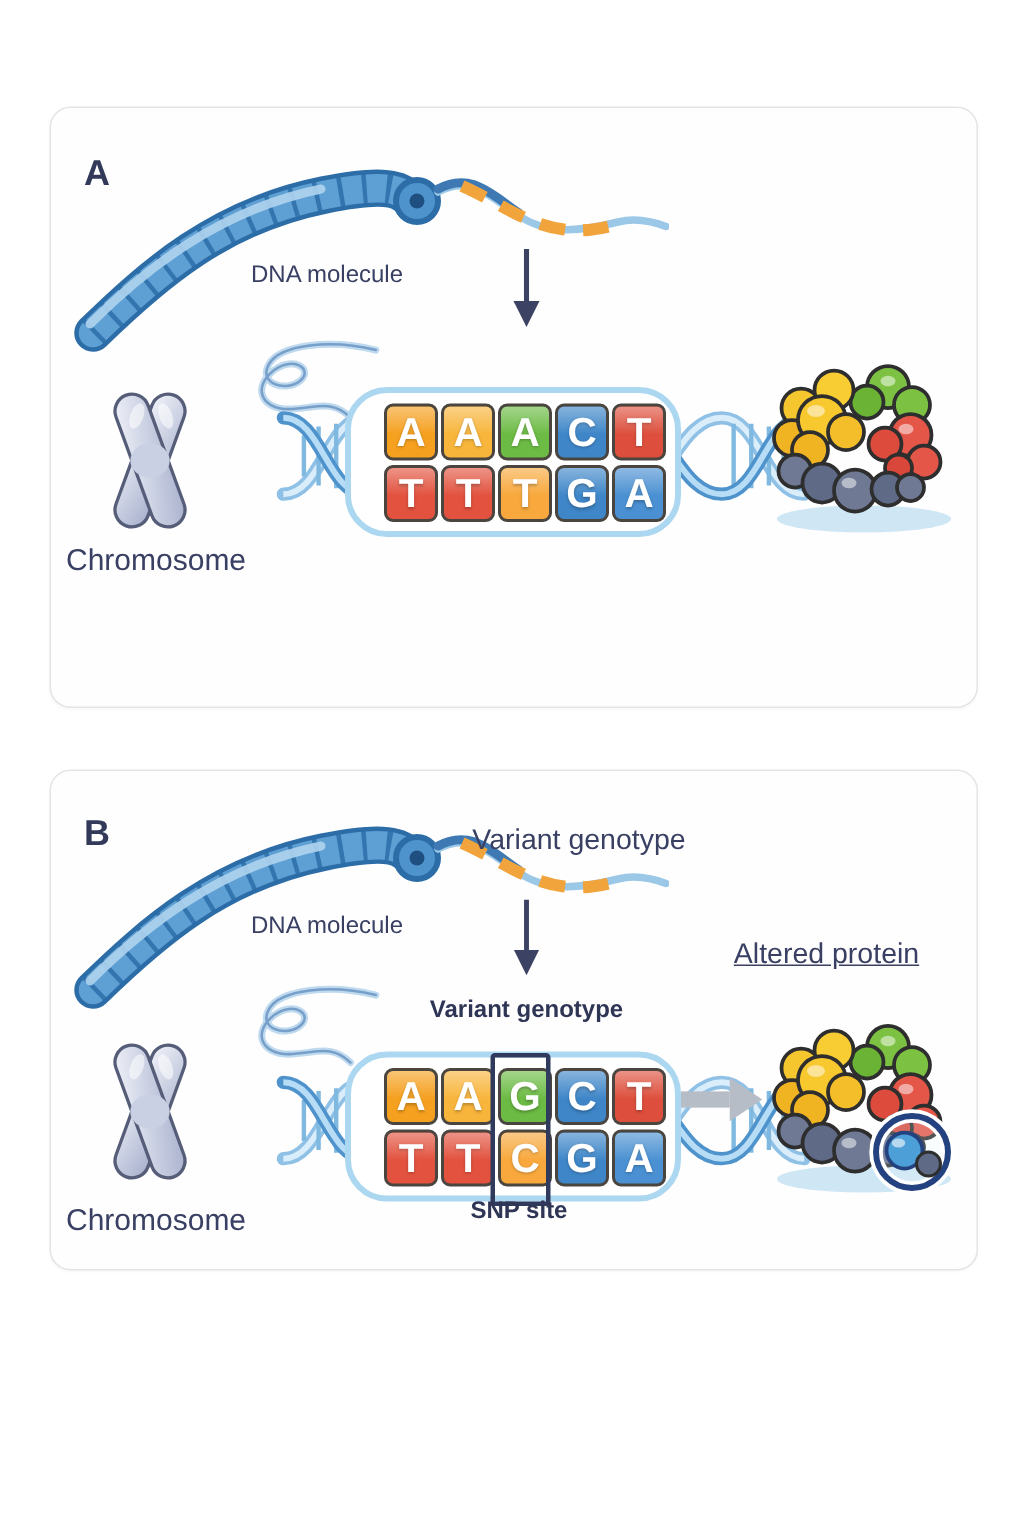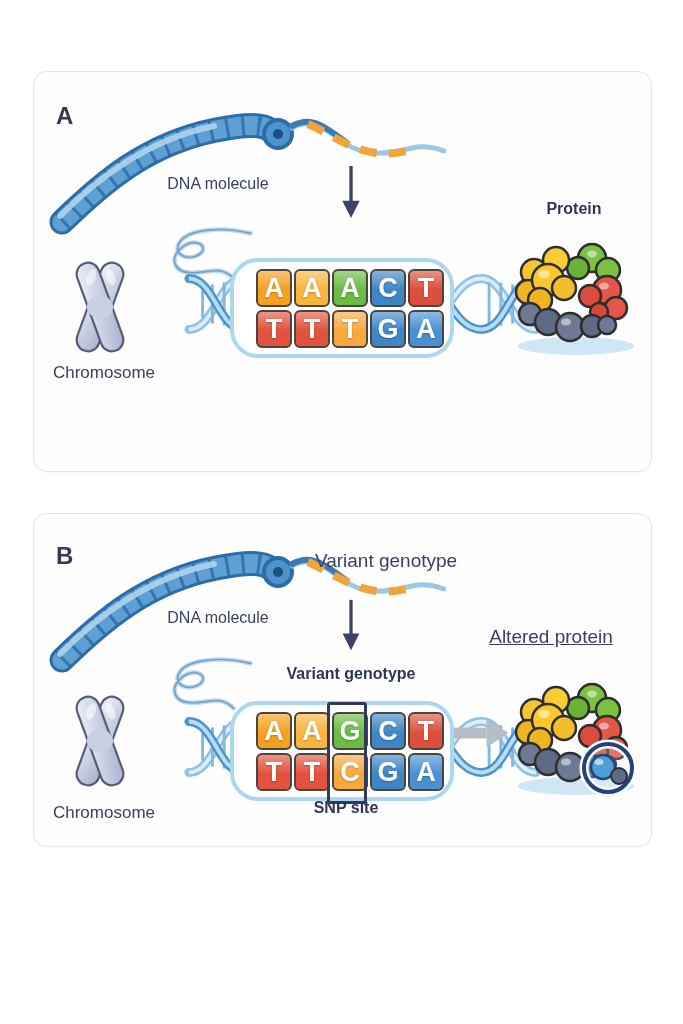--- a/index.html
+++ b/index.html
@@ -7,21 +7,21 @@
         font-family:"Liberation Sans",sans-serif;}
   .panel{position:absolute;left:33px;width:617px;background:#FEFEFE;
          border:1.5px solid #E3E4E8;border-radius:14px;box-shadow:0 1px 2px rgba(0,0,0,0.03);}
   #panel-a{top:71px;height:399px;}
   #panel-b{top:513px;height:332px;}
   .abs{position:absolute;}
   .panel-letter{font-size:24px;font-weight:700;color:#333A59;}
   .lbl{font-size:19px;color:#3A4063;text-align:center;}
   .lbl-lg{font-size:16px;}
   .lbl-bold{font-weight:700;color:#2F3555;}
-  .lbl-sm{font-size:17px;}
+  .lbl-sm{font-size:20px;}
   .capsule{background:#FFFFFF;border:4px solid #ACD7F1;border-radius:28px;box-sizing:border-box;}
   .base-grid{display:grid;grid-template-columns:repeat(5,36px);grid-auto-rows:38px;gap:3px 2px;}
   .base{box-sizing:border-box;border:2px solid #4A453F;border-radius:6px;
         color:#FFFFFF;font-size:27px;font-weight:700;line-height:34px;text-align:center;
         background-image:linear-gradient(180deg,rgba(255,255,255,0.38),rgba(255,255,255,0) 55%);
         text-shadow:0 1px 2px rgba(0,0,0,0.25);}
   .snp-outline{box-sizing:border-box;border:3px solid #2F3A5C;border-radius:3px;background:transparent;}
   .flip{transform:scaleX(-1);}
   svg{display:block;overflow:visible;}
 </style>
@@ -130,21 +130,20 @@
     <svg class="abs" style="left:12px;top:20px;" width="400" height="145">
         <use href="#sym-coil"></use>
       </svg>
 
     <div class="abs lbl lbl-lg" style="left:84px;top:103px;width:200px;">DNA molecule</div>
 
     <svg class="abs" style="left:305px;top:92px;" width="24" height="56">
         <use href="#sym-arrow-down"></use>
       </svg>
 
-    <div class="abs lbl lbl-lg lbl-bold" style="left:460px;top:128px;width:160px;">Protein</div>
 
     <svg class="abs" style="left:95px;top:152px;" width="125" height="75">
         <use href="#sym-squiggle"></use>
       </svg>
     <svg class="abs" style="left:22px;top:186px;" width="88" height="98">
         <use href="#sym-chromosome"></use>
       </svg>
 
     <svg class="abs" style="left:150px;top:183px;" width="95" height="98">
         <use href="#sym-twist"></use>

